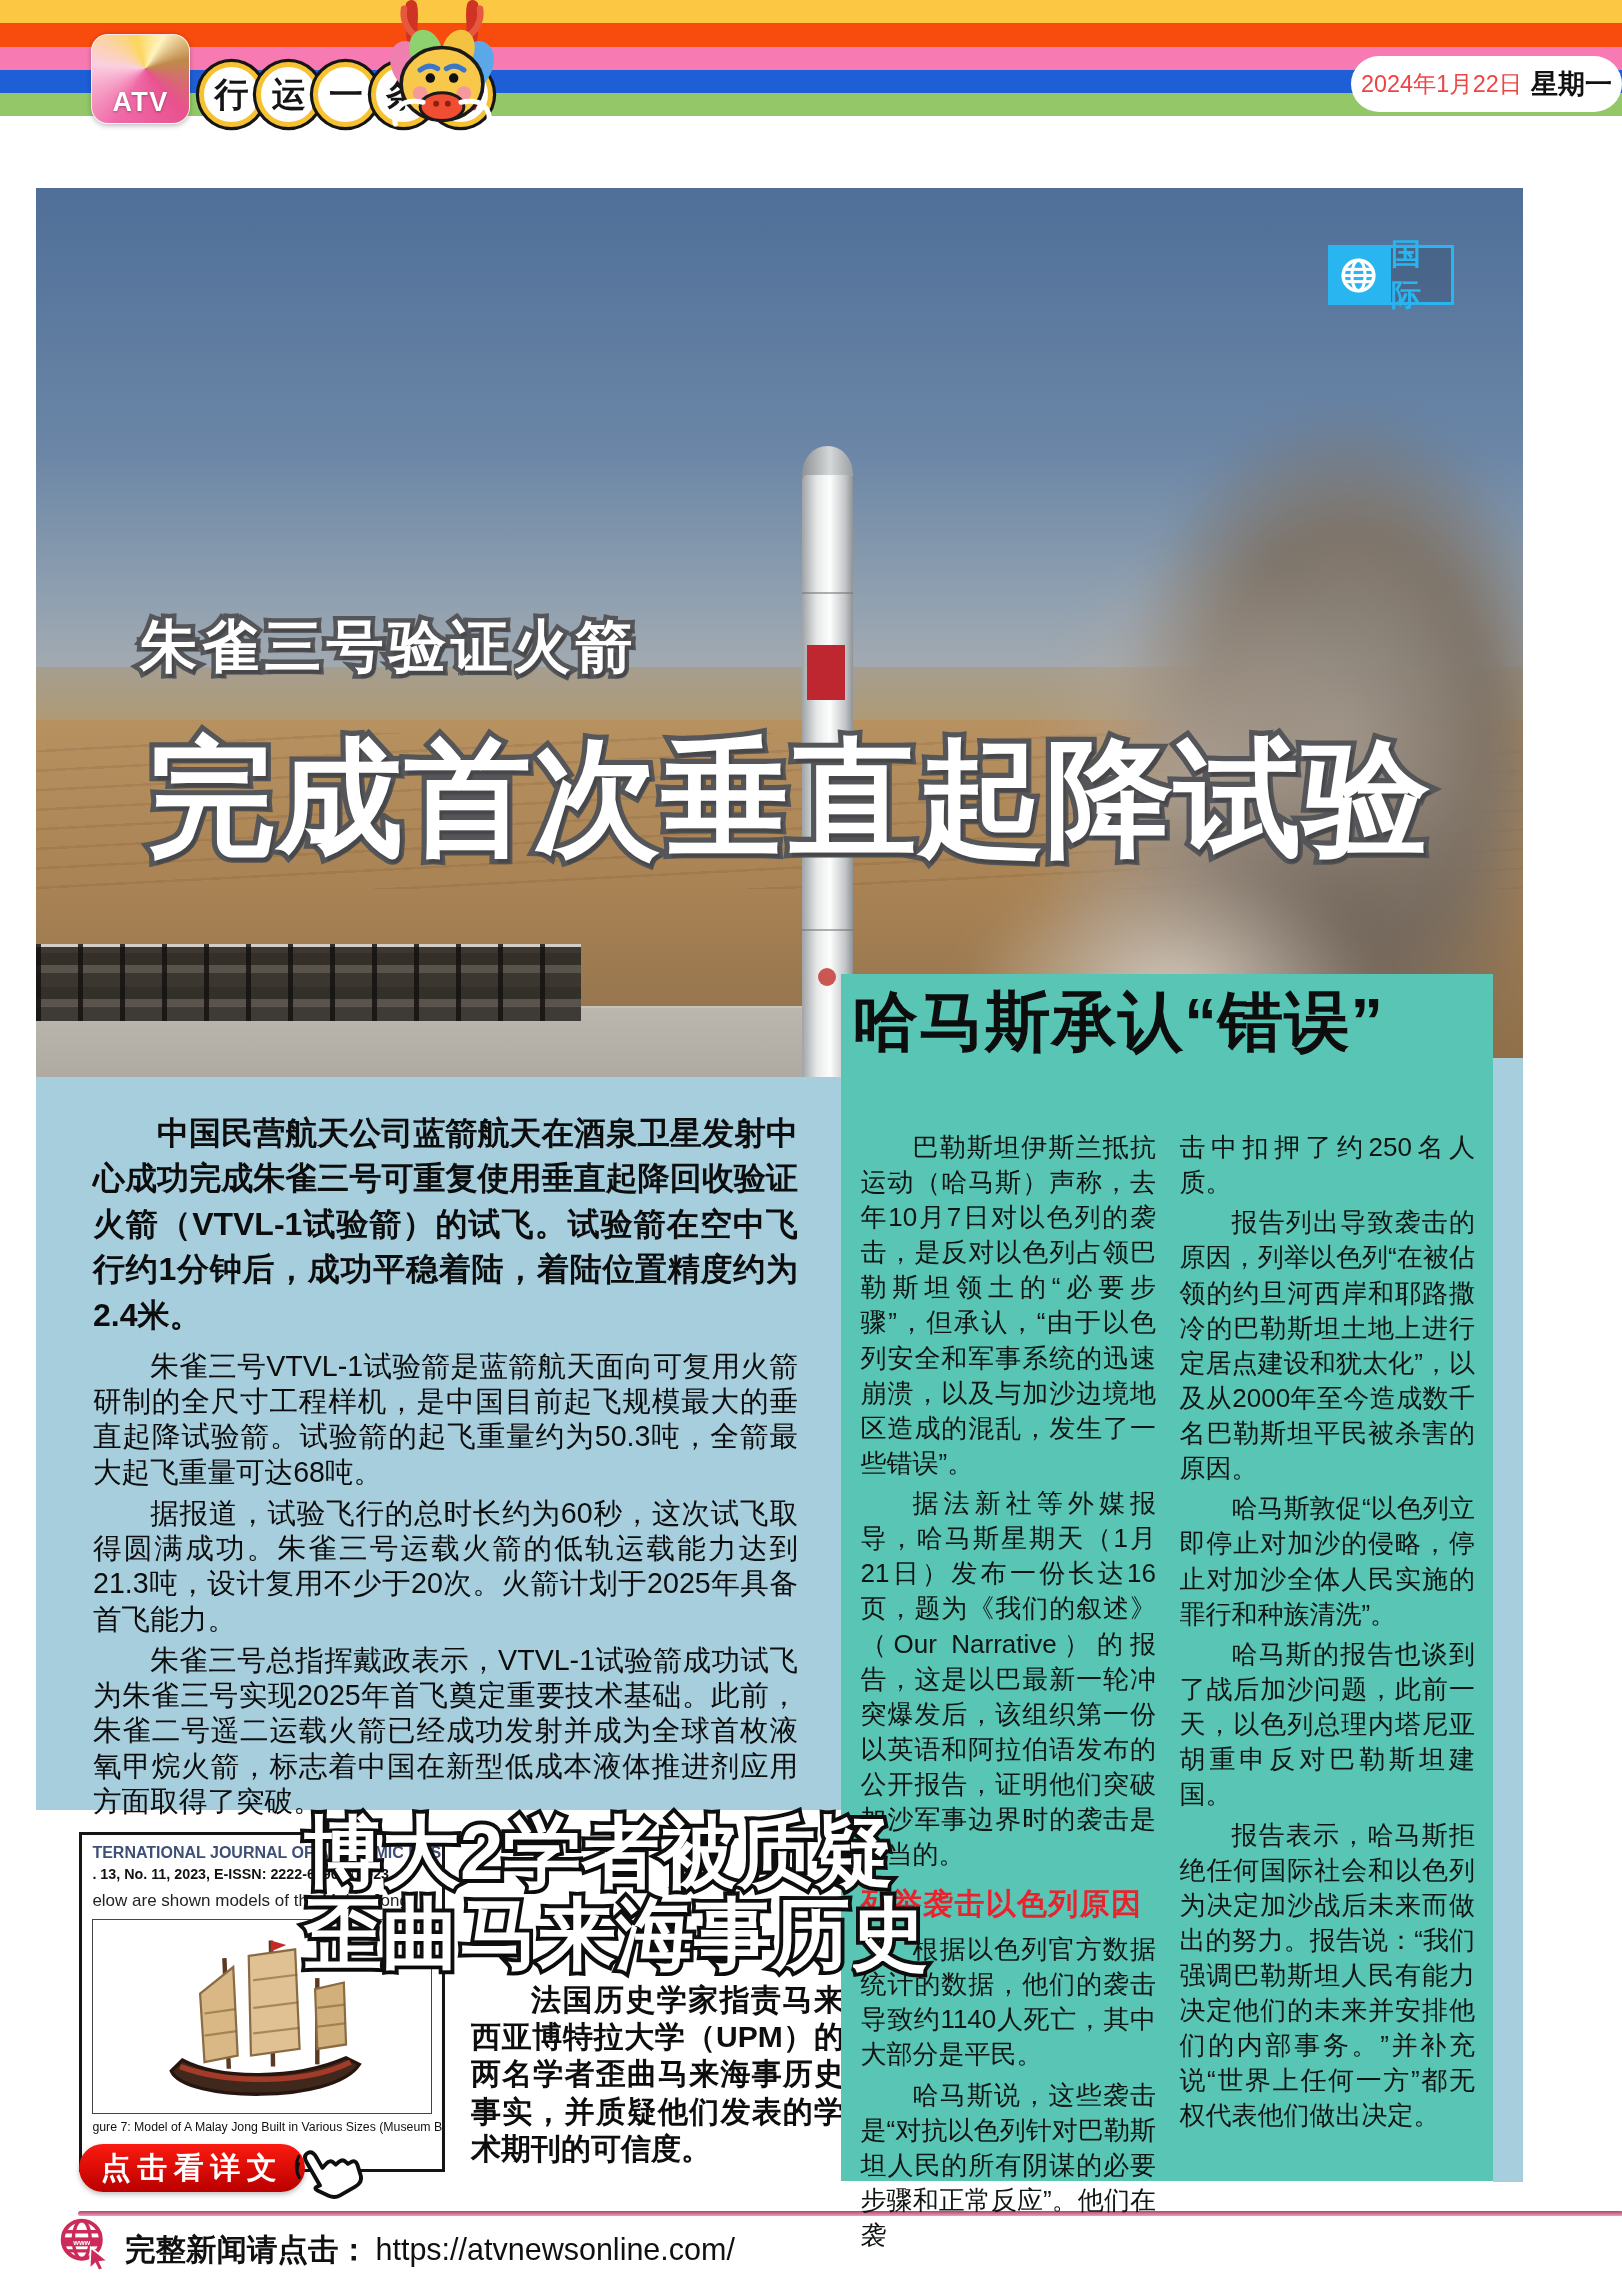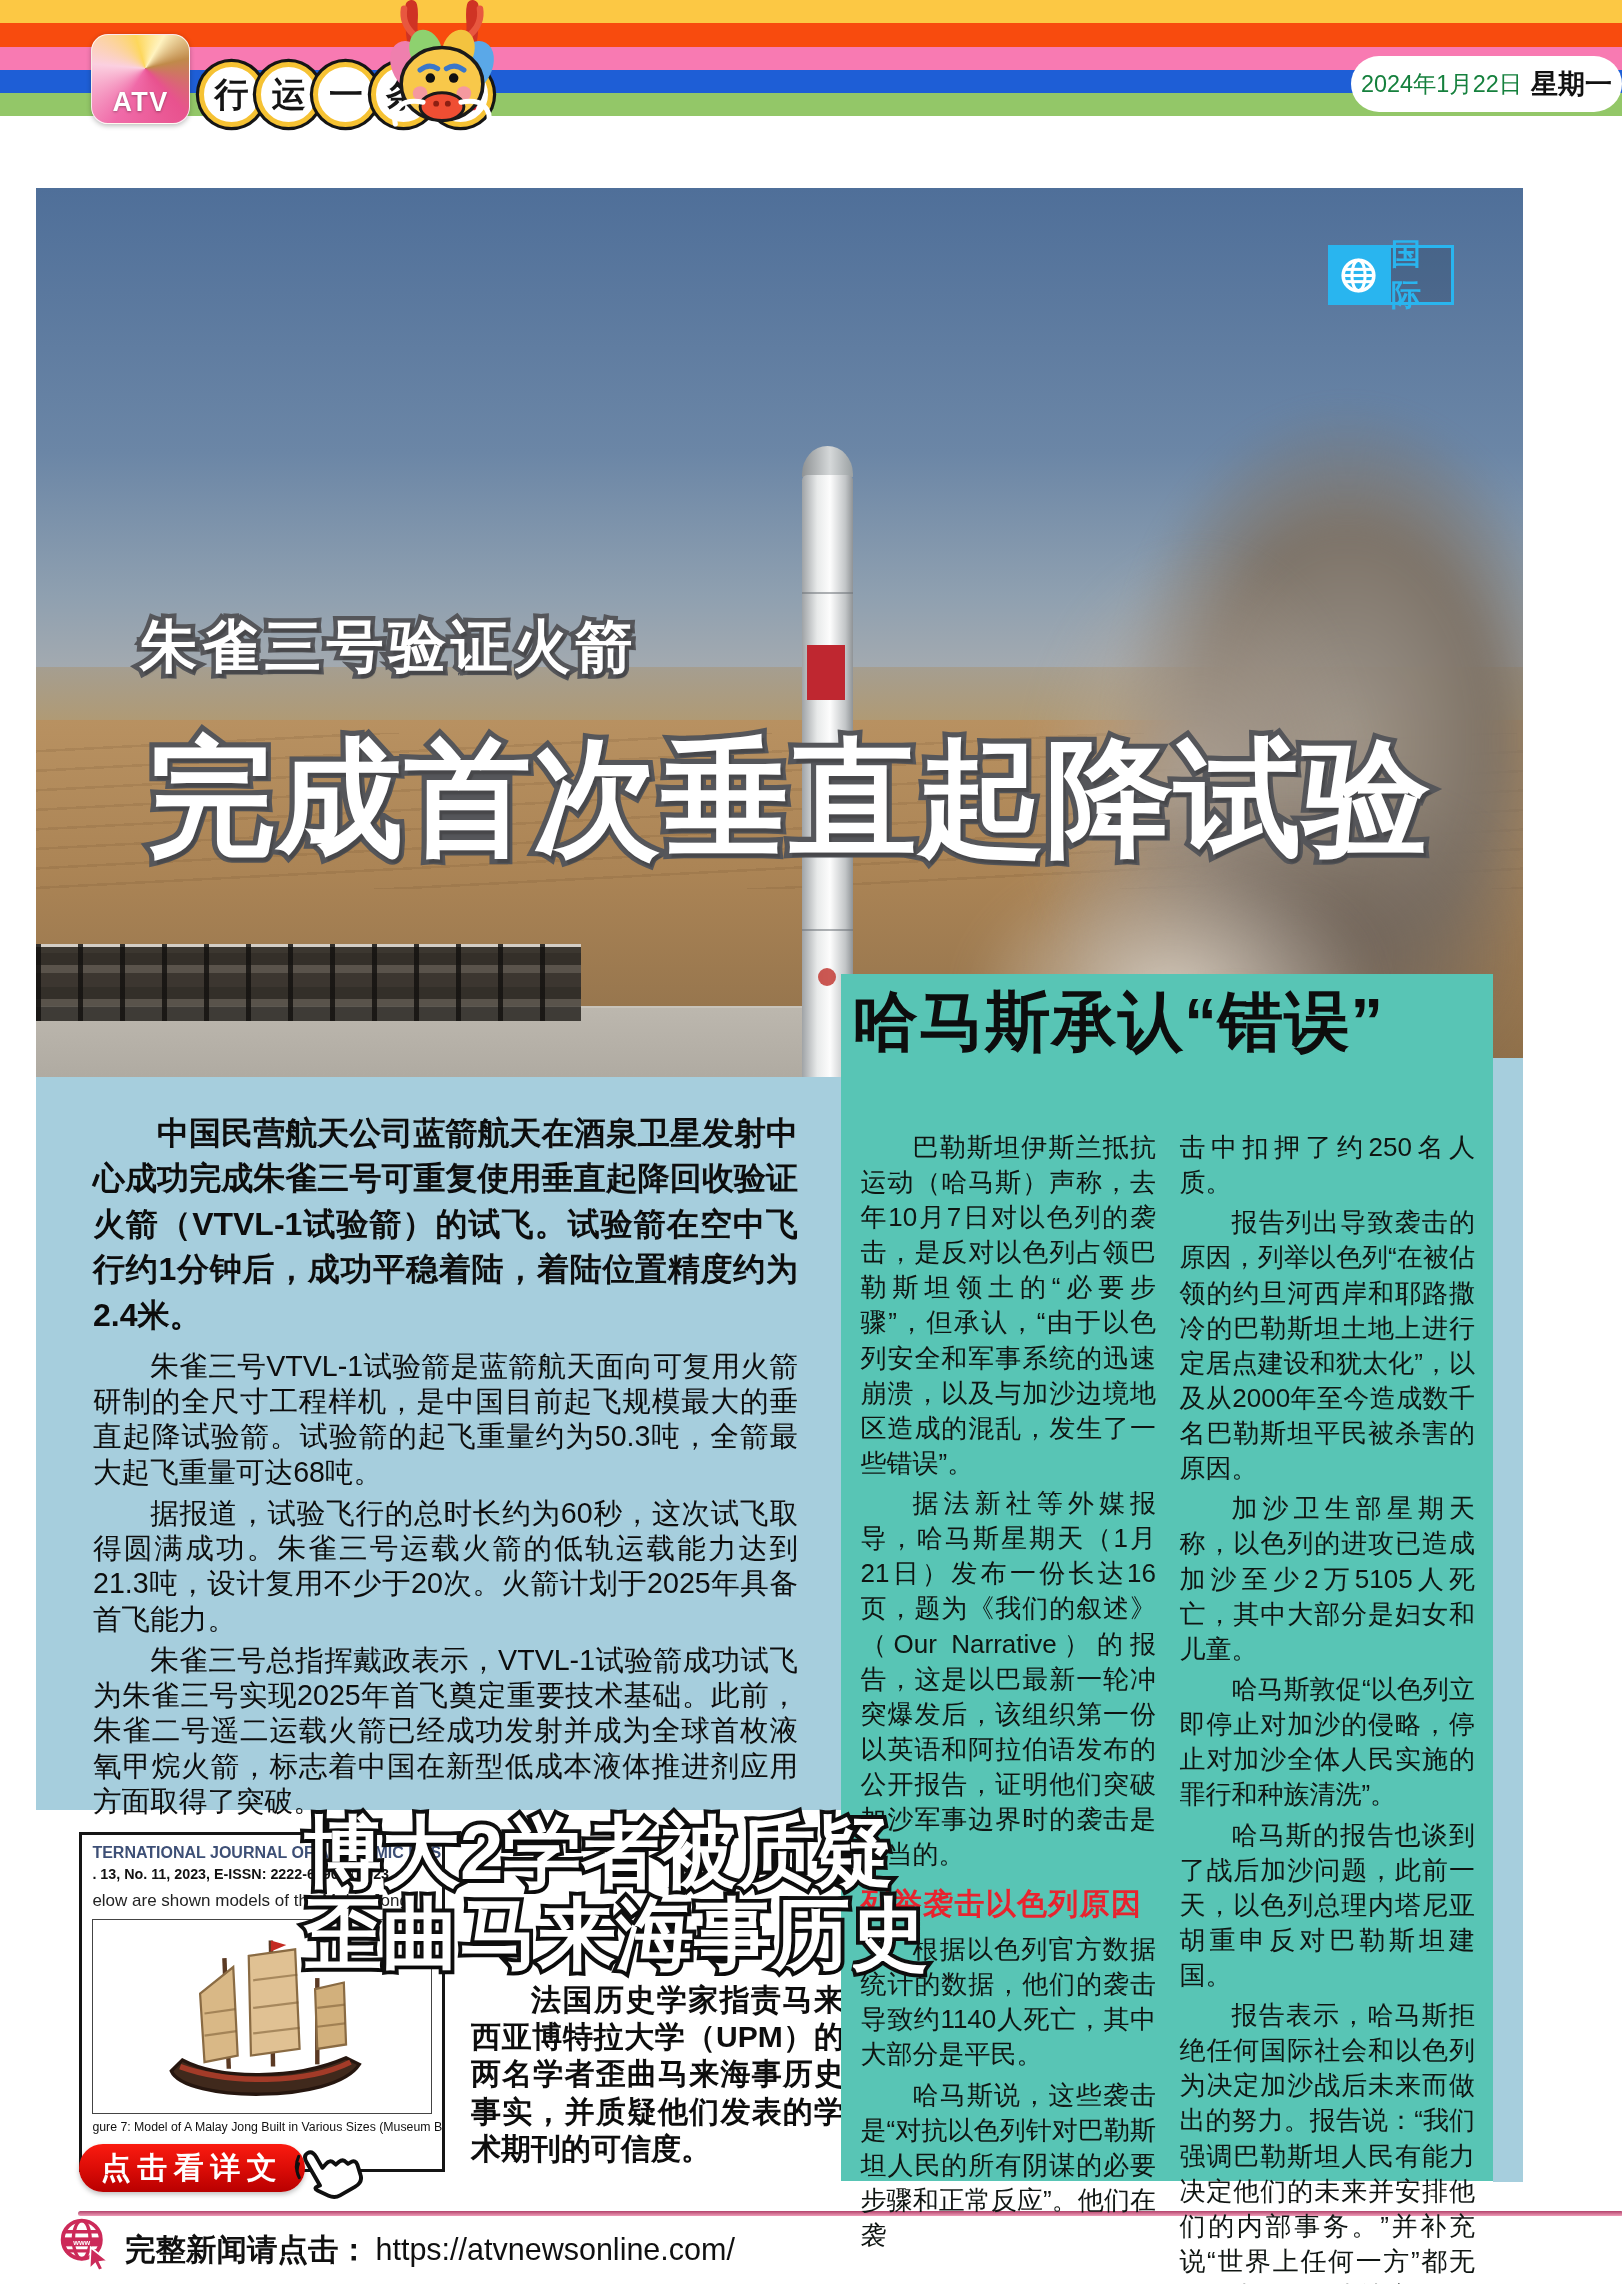--- a/index.html
+++ b/index.html
@@ -27,21 +27,21 @@
     display:flex; align-items:center; justify-content:center;
     font-size:34px; font-weight:800; color:#151515; }
   .lucky-circle:first-child { margin-left:0; }
   .lucky-circle.red { color:#e8232e; }
 
   .mascot { position:absolute; left:369px; top:0; width:146px; height:146px; z-index:5; }
 
   .date-pill { position:absolute; left:1351px; top:56px; width:271px; height:56px;
     background:#ffffff; border-radius:28px; display:flex; align-items:center; justify-content:center;
     gap:9px; z-index:4; }
-  .date-pill .d { font-size:23.4px; font-weight:500; color:#15803d; }
+  .date-pill .d { font-size:23.4px; font-weight:500; color:#ef4444; }
   .date-pill .w { font-size:27px; font-weight:800; color:#111; }
 
   
   #photo { position:absolute; left:36px; top:188px; width:1487px; height:915px; overflow:hidden; background:#7f1d1d; }
   .ph-sky { position:absolute; left:0; top:0; width:100%; height:480px;
     background:linear-gradient(180deg,#4f6f99 0%,#6b86a6 55%,#8fa0b0 85%,#a3aab0 100%); }
   .ph-far { position:absolute; left:0; top:479px; width:100%; height:55px;
     background:linear-gradient(180deg,#a59e90,#b09a74); }
   .ph-desert { position:absolute; left:0; top:532px; width:100%; height:383px;
     background:linear-gradient(180deg,#b89161 0%,#ab8455 40%,#97764e 75%,#8a6b46 100%); }
@@ -247,21 +247,20 @@
       <div class="hamas-col">
         <p>巴勒斯坦伊斯兰抵抗运动（哈马斯）声称，去年10月7日对以色列的袭击，是反对以色列占领巴勒斯坦领土的“必要步骤”，但承认，“由于以色列安全和军事系统的迅速崩溃，以及与加沙边境地区造成的混乱，发生了一些错误”。</p>
         <p>据法新社等外媒报导，哈马斯星期天（1月21日）发布一份长达16页，题为《我们的叙述》（Our Narrative）的报告，这是以巴最新一轮冲突爆发后，该组织第一份以英语和阿拉伯语发布的公开报告，证明他们突破加沙军事边界时的袭击是正当的。</p>
         <p class="hamas-subhead">列举袭击以色列原因</p>
         <p>根据以色列官方数据统计的数据，他们的袭击导致约1140人死亡，其中大部分是平民。</p>
         <p>哈马斯说，这些袭击是“对抗以色列针对巴勒斯坦人民的所有阴谋的必要步骤和正常反应”。他们在袭</p>
       </div>
       <div class="hamas-col">
         <p class="noindent">击中扣押了约250名人质。</p>
         <p>报告列出导致袭击的原因，列举以色列“在被佔领的约旦河西岸和耶路撒冷的巴勒斯坦土地上进行定居点建设和犹太化”，以及从2000年至今造成数千名巴勒斯坦平民被杀害的原因。</p>
-        <p>加沙卫生部星期天称，以色列的进攻已造成加沙至少2万5105人死亡，其中大部分是妇女和儿童。</p>
         <p>哈马斯敦促“以色列立即停止对加沙的侵略，停止对加沙全体人民实施的罪行和种族清洗”。</p>
         <p>哈马斯的报告也谈到了战后加沙问题，此前一天，以色列总理内塔尼亚胡重申反对巴勒斯坦建国。</p>
         <p>报告表示，哈马斯拒绝任何国际社会和以色列为决定加沙战后未来而做出的努力。报告说：“我们强调巴勒斯坦人民有能力决定他们的未来并安排他们的内部事务。”并补充说“世界上任何一方”都无权代表他们做出决定。</p>
       </div>
     </div>
   </div>
 
   <div class="journal-box">
     <div class="j1">TERNATIONAL JOURNAL OF ACADEMIC RESEARCH IN BUSINESS &amp; SOCIAL SCIENC</div>
     <div class="j2">. 13, No. 11, 2023, E-ISSN: 2222-6990 © 2023</div>

